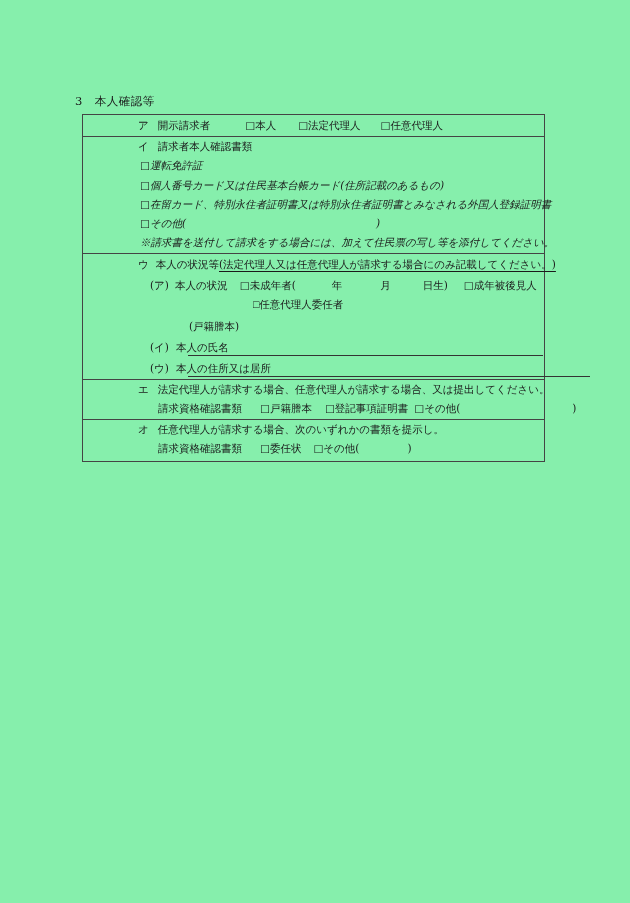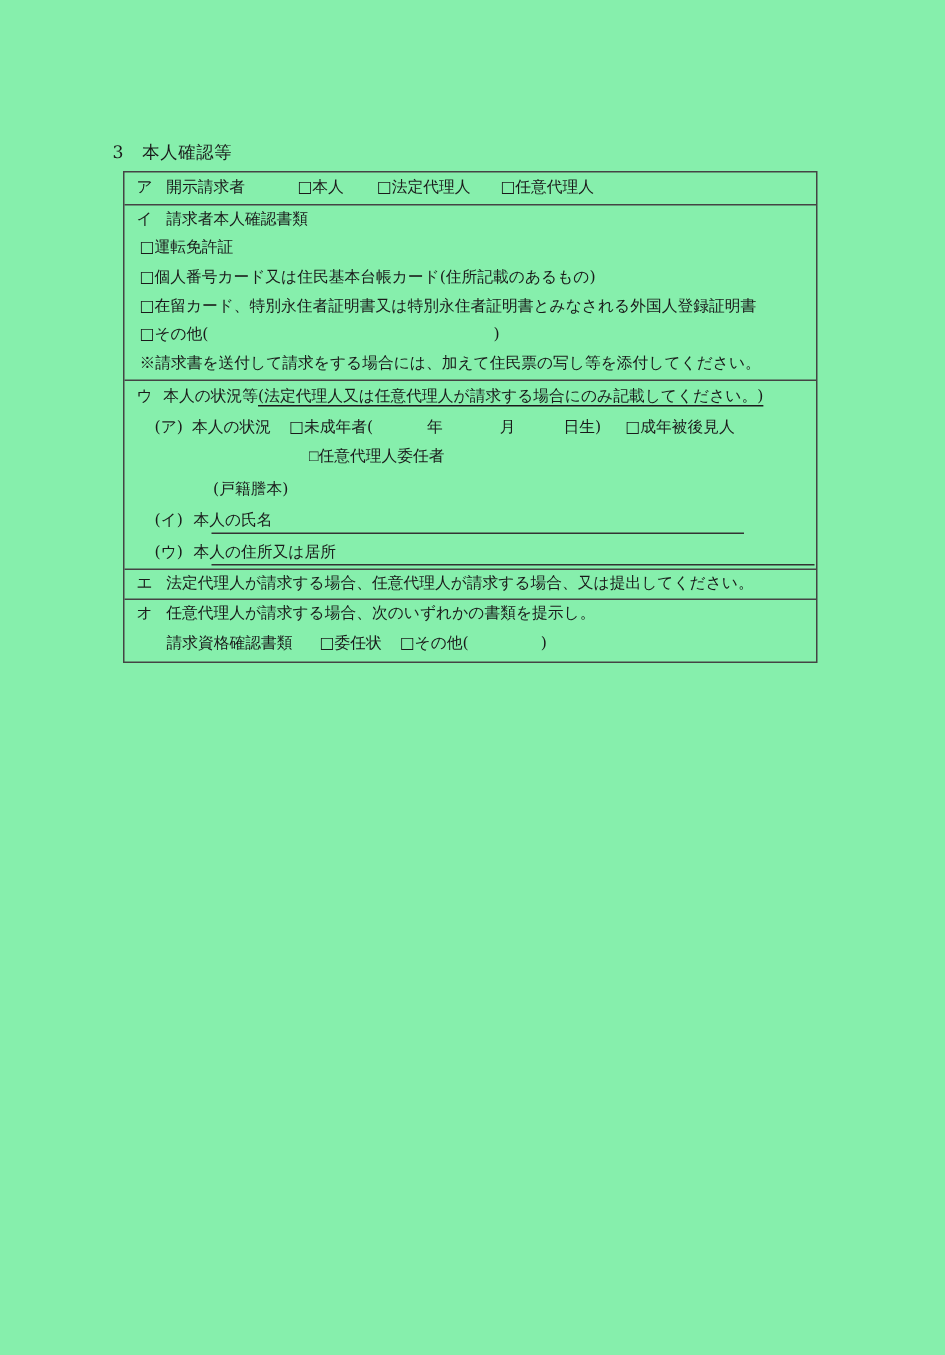--- a/index.html
+++ b/index.html
@@ -19,33 +19,33 @@
   }
 
   .vtable {
     position:absolute; left:82px; top:114px; width:463px;
     border:1px solid #444444;
     font-size:10.5px;
   }
   .sec { border-top:1px solid #444444; }
   .sec:first-child { border-top:none; }
 
-  .line { position:relative; white-space:nowrap; }
+  .line { position:relative; white-space:nowrap;margin-left:47px; }
 
   .sec-a .line { line-height:21px; height:21px; }
   .sec-i .line { line-height:19.3px; height:19.3px; }
   .sec-u .line { line-height:20.8px; height:20.8px; }
   .sec-e .line { line-height:19.5px; height:19.5px; }
   .sec-o .line { line-height:19.5px; height:19.5px; }
   .sec-o { padding-bottom:2px; }
 
   .sp { display:inline-block; }
 
   .pl8  { padding-left:8px; }
-  .pl10 { padding-left:10px; }
+  .pl10 { padding-left:10px;font-style:italic; }
   .pl20 { padding-left:20px; }
   .pl28 { padding-left:28px; }
   .pl59 { padding-left:59px; }
   .pl123{ padding-left:123px;font-family:Liberation Mono, monospace; }
 
   .uline { text-decoration:underline; text-underline-offset:3px; }
 
   .fill-underline {
     position:absolute; bottom:2px; height:0;
     border-bottom:1px solid #333333;
@@ -111,20 +111,23 @@
       <div class="line pl20">
         <span>(ウ)</span><i class="sp" style="width:7px"></i><span>本人の住所又は居所</span>
         <div class="fill-underline" style="left:58px;width:402px"></div>
       </div>
     </div>
 
     <div class="sec sec-e">
       <div class="line pl8">
         <span>エ</span><i class="sp" style="width:9px"></i><span>法定代理人が請求する場合、任意代理人が請求する場合、又は提出してください。</span>
       </div>
+      <div class="line pl28">
+        <span>請求資格確認書類</span><i class="sp" style="width:18px"></i><span><span class="cb">□</span><span>戸籍謄本</span></span><i class="sp" style="width:13px"></i><span><span class="cb">□</span><span>登記事項証明書</span></span><i class="sp" style="width:6px"></i><span><span class="cb">□</span><span>その他(</span></span><i class="sp" style="width:112px"></i><span>)</span>
+      </div>
     </div>
 
     <div class="sec sec-o">
       <div class="line pl8">
         <span>オ</span><i class="sp" style="width:9px"></i><span>任意代理人が請求する場合、次のいずれかの書類を提示し。</span>
       </div>
       <div class="line pl28">
         <span>請求資格確認書類</span><i class="sp" style="width:18px"></i><span><span class="cb">□</span><span>委任状</span></span><i class="sp" style="width:12px"></i><span><span class="cb">□</span><span>その他(</span></span><i class="sp" style="width:48px"></i><span>)</span>
       </div>
     </div>

